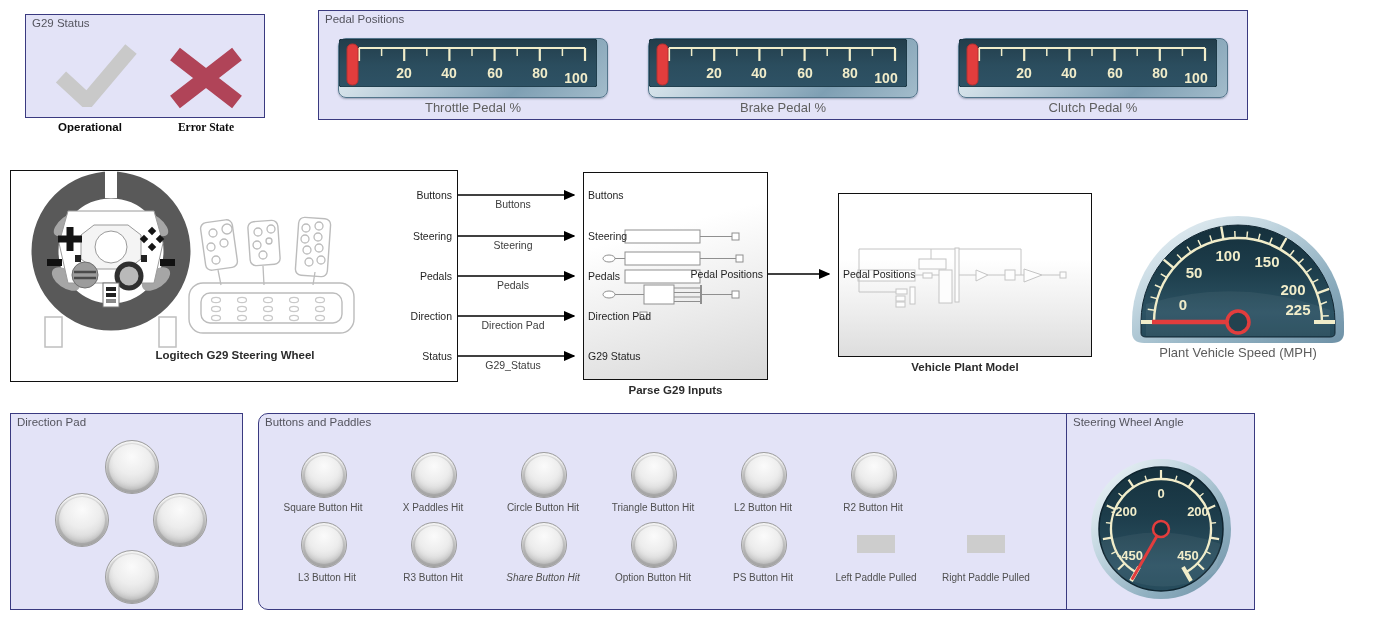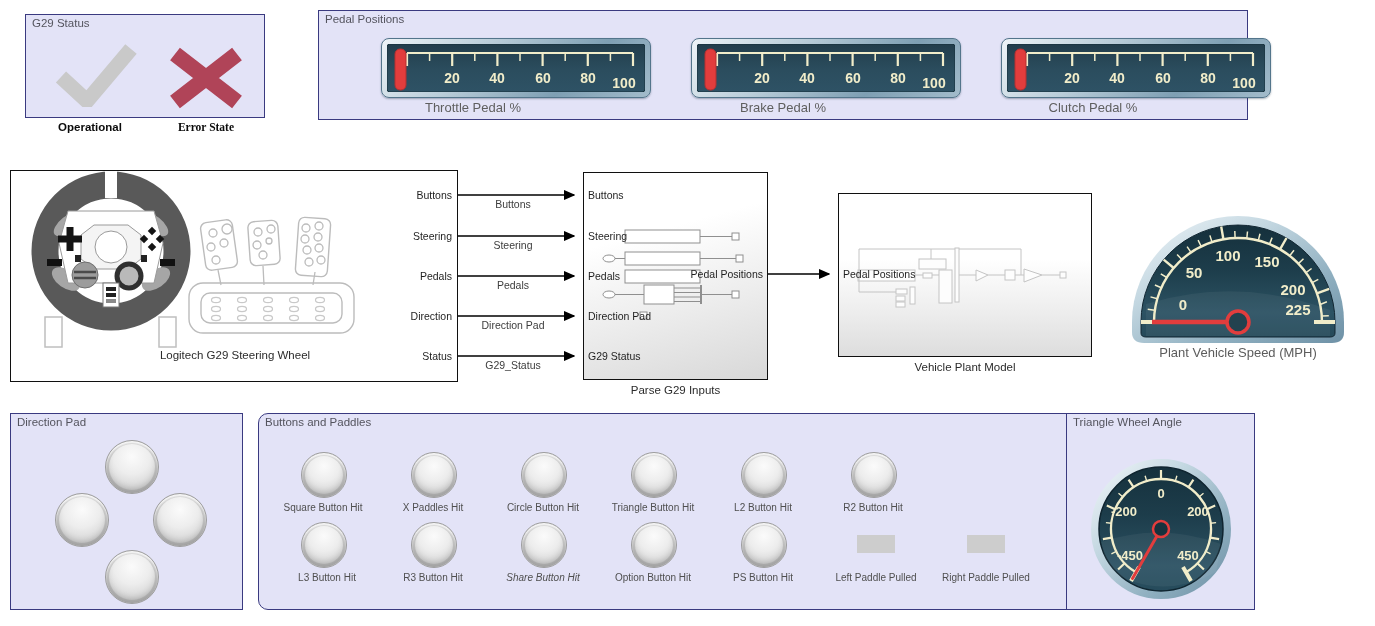--- a/index.html
+++ b/index.html
@@ -7,31 +7,31 @@
        font-family:"Liberation Sans", sans-serif;-webkit-font-smoothing:antialiased;}
 
   
   .panel{position:absolute;background:#e3e3f7;border:1.6px solid #3a3a80;box-sizing:border-box;}
   .panel-title{position:absolute;left:6px;top:2px;font-size:11.5px;color:#54545e;white-space:nowrap;}
 
   
   .block{position:absolute;background:#ffffff;border:1.8px solid #101010;box-sizing:border-box;}
   .block.grad{background:linear-gradient(165deg,#ffffff 30%,#ececec 65%,#d8d8d8 100%);}
   .block.grad2{background:linear-gradient(180deg,#ffffff 40%,#ececec 75%,#dddddd 100%);}
-  .caption{position:absolute;text-align:center;font-size:11.5px;color:#2b2b2b;white-space:nowrap;}
+  .caption{position:absolute;text-align:center;font-size:11.5px;color:#2b2b2b;white-space:nowrap;font-weight:bold;}
   .portlabel{position:absolute;font-size:10.5px;color:#1f1f1f;white-space:nowrap;}
   .portlabel.r{text-align:right;}
   .wirelabel{position:absolute;width:120px;text-align:center;font-size:10.5px;color:#3d3d3d;white-space:nowrap;}
 
   .overlay{position:absolute;left:0;top:0;pointer-events:none;}
 
   
   .lin-gauge{position:absolute;width:270px;height:60px;border-radius:8px;box-sizing:border-box;
     background:linear-gradient(135deg,#eef4f8 0%,#b9cdd9 35%,#7e9fb3 70%,#a3bccb 100%);
-    border:1px solid #53758b;box-shadow:0 1px 2px rgba(40,60,80,.4);padding:5px;margin-left:43px;}
+    border:1px solid #53758b;box-shadow:0 1px 2px rgba(40,60,80,.4);}
   .gauge-caption{position:absolute;width:270px;text-align:center;font-size:13px;color:#5f5f5f;white-space:nowrap;}
 
   
   .lamp{position:absolute;border-radius:50%;
     background:radial-gradient(circle at 50% 30%,#fbfbfb 0%,#ededed 40%,#d3d3d3 75%,#c5c5c5 100%);
     border:1px solid #9d9d9d;
     box-shadow:inset 0 2px 2px rgba(255,255,255,.9), inset 0 -4px 6px rgba(0,0,0,.18), inset 0 0 0 3px rgba(176,176,176,.5);}
   .lamp.big{width:52px;height:52px;}
   .lamp.small{width:44px;height:44px;}
   .btnlabel{position:absolute;width:120px;text-align:center;font-size:10px;color:#4f4f4f;white-space:nowrap;}
@@ -355,21 +355,21 @@
   <span class="btnlabel" style="left:8px;top:158px;">L3 Button Hit</span>
   <span class="btnlabel" style="left:114px;top:158px;">R3 Button Hit</span>
   <span class="btnlabel" style="left:224px;top:158px;font-style:italic;">Share Button Hit</span>
   <span class="btnlabel" style="left:334px;top:158px;">Option Button Hit</span>
   <span class="btnlabel" style="left:444px;top:158px;">PS Button Hit</span>
   <span class="btnlabel" style="left:557px;top:158px;">Left Paddle Pulled</span>
   <span class="btnlabel" style="left:667px;top:158px;">Right Paddle Pulled</span>
 </div>
 
 <div class="panel" style="left:1066px;top:413px;width:189px;height:197px;">
-  <span class="panel-title">Triangle Wheel Angle</span>
+  <span class="panel-title">Steering Wheel Angle</span>
   <svg style="position:absolute;left:19px;top:38px;" width="150" height="150" viewBox="0 0 150 150">
     <circle cx="75" cy="77" r="66" fill="url(#roundface)" stroke="url(#rimgrad)" stroke-width="8"></circle>
     <circle cx="75" cy="77" r="62" fill="none" stroke="#0f2530" stroke-width="1.5"></circle>
     <path d="M15,90 Q75,70 135,92 L130,120 Q75,150 22,118 Z" fill="#ffffff" opacity="0.05"></path>
     <path d="M50,120.3 A50,50 0 1 1 100,120.3" fill="none" stroke="#f1edca" stroke-width="2.4"></path>
     <path d="M75,27 V18 M102.5,35.2 L107.4,27.7 M47.5,35.2 L42.6,27.7 M120.9,57.2 L129.2,53.6 M29.1,57.2 L20.8,53.6 M124.2,85.7 L133.1,87.2 M25.8,85.7 L16.9,87.2 M111.4,111.3 L117.9,117.5 M38.6,111.3 L32.1,117.5" stroke="#f1edca" stroke-width="2.2" fill="none"></path>
     <path d="M89.3,29.1 L90.9,23.8 M60.7,29.1 L59.1,23.8 M113.3,44.8 L117.5,41.3 M36.7,44.8 L32.5,41.3 M124.7,71.2 L130.1,70.6 M25.3,71.2 L19.9,70.6 M119.7,99.4 L124.6,101.9 M30.3,99.4 L25.4,101.9" stroke="#f1edca" stroke-width="1.4" fill="none"></path>
     <path d="M97,115.1 L105,129 M53,115.1 L45,129" stroke="#f1edca" stroke-width="4" fill="none"></path>
     <text x="75" y="46" text-anchor="middle" class="tickcream" font-size="13">0</text>
     <text x="38" y="64" text-anchor="middle" class="tickcream" font-size="13">-200</text>

